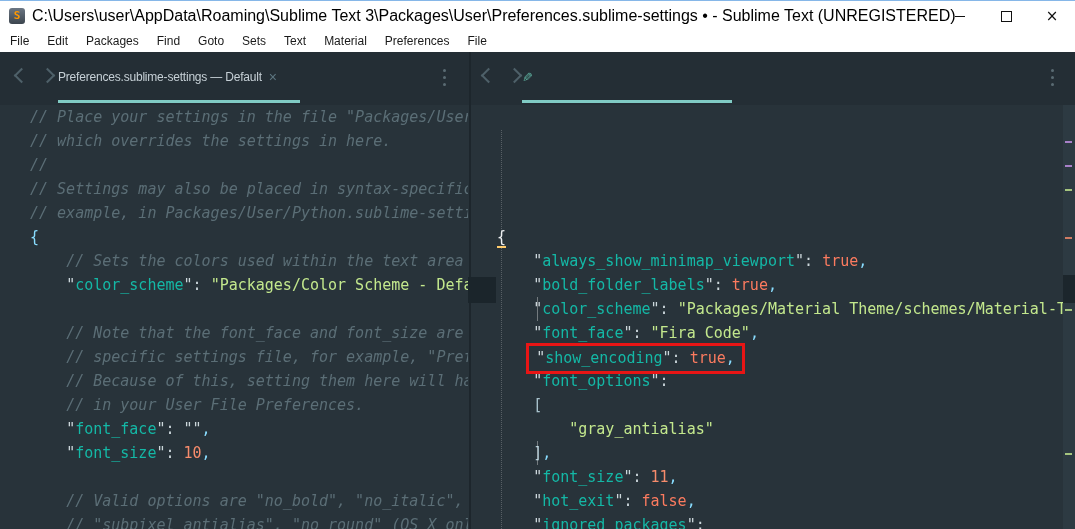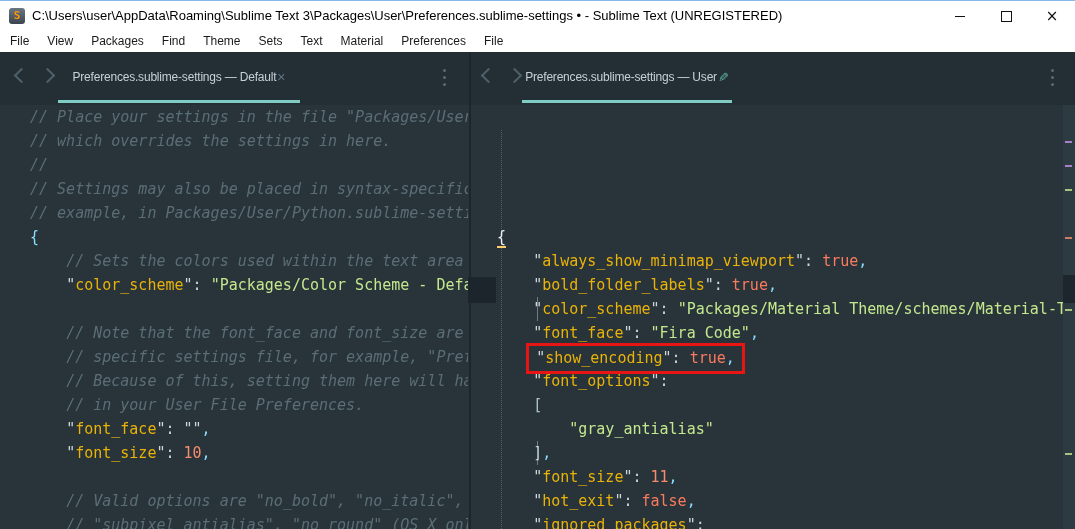--- a/index.html
+++ b/index.html
@@ -3,53 +3,53 @@
 <meta charset="utf-8">
 <style>
   html,body{margin:0;padding:0;width:1075px;height:529px;overflow:hidden;
     font-family:"Liberation Sans",sans-serif;background:#28333a;}
   
   .titlebar{position:absolute;left:0;top:0;width:1075px;height:30px;background:#ffffff;
     border-top:1px solid #86b7e8;box-sizing:border-box;display:flex;align-items:center;}
   .app-icon{width:16px;height:16px;margin:0 7px 0 9px;border-radius:3px;
     background:linear-gradient(180deg,#6b7683,#3c454e);color:#ff9800;font:bold 11px/16px "DejaVu Sans Mono",monospace;
     text-align:center;flex:0 0 auto;}
-  .title-text{font-size:13px;color:#000;white-space:nowrap;overflow:hidden;}
+  .title-text{font-size:16px;color:#000;white-space:nowrap;overflow:hidden;}
   .win-controls{position:absolute;right:0;top:0;height:30px;display:flex;}
   .win-btn{width:46px;height:30px;display:flex;align-items:center;justify-content:center;color:#111;}
   .glyph-min{width:10px;height:1px;background:#111;display:block;}
   .glyph-max{width:9px;height:9px;border:1px solid #111;display:block;background:transparent;}
   .glyph-close{font-size:15px;line-height:1;font-family:"DejaVu Sans",sans-serif;}
   .menubar{position:absolute;left:0;top:30px;width:1075px;height:22px;background:#ffffff;
     display:flex;align-items:flex-end;padding-left:1px;box-sizing:border-box;}
   .menu-item{font-size:12px;color:#1a1a1a;padding:0 9px;height:22px;line-height:22px;white-space:nowrap;}
   
   .workspace{position:absolute;left:0;top:52px;width:1075px;height:477px;background:#28333a;}
   .tabbar{position:absolute;top:0;height:53px;}
   .tabbar.left{left:0;width:470px;background:#242e35;}
   .tabbar.right{left:470px;width:605px;background:#242e35;}
   .chev{position:absolute;top:18px;width:9px;height:9px;border:solid #4e6069;border-width:2px 2px 0 0;}
   .chev.back{transform:rotate(-135deg);}
   .chev.fwd{transform:rotate(45deg);}
-  .tab{position:absolute;top:0;height:50px;display:flex;align-items:center;justify-content:center;gap:1px;}
+  .tab{position:absolute;top:0;height:50px;display:flex;align-items:center;justify-content:flex-start;gap:7px;}
   .tab-label{font-size:12px;color:#c6d0d6;letter-spacing:-0.2px;white-space:nowrap;}
   .tab-close{color:#5d7681;font-size:14px;line-height:1;}
   .tab-edit{color:#5fb3a1;font-size:13px;display:inline-block;transform:scaleX(-1);}
   .tab-underline{position:absolute;top:48px;height:3px;background:#80cbc4;}
   .dots{position:absolute;top:17px;width:4px;display:flex;flex-direction:column;gap:4px;}
   .dots i{width:3px;height:3px;border-radius:50%;background:#5a6b73;display:block;}
   .pane-divider{position:absolute;left:469px;top:0;width:2px;height:477px;background:#1d262c;}
   
   .code{font-family:"DejaVu Sans Mono","Liberation Mono",monospace;font-size:15px;line-height:24px;white-space:pre;}
   .pane{position:absolute;top:53px;height:424px;overflow:hidden;box-sizing:border-box;}
   .pane.left{left:0;width:468px;padding-left:30px;}
   .pane.right{left:470px;width:593px;padding-left:27px;}
   .line{height:24px;}
   .cm{color:#5b6e76;font-style:italic;}
-  .key{color:#eab308;}
+  .key{color:#14b8a6;}
   .pun{color:#ccd7db;}
   .com{color:#89ddff;}
   .str{color:#c3e88d;}
   .num{color:#f78c6c;}
   .bool{color:#fc7b5f;}
   .brL{color:#89ddff;}
   .brW{color:#eceff1;border-bottom:2px solid #ffcb6b;}
   .brk{color:#a9c3cd;}
   .redbox{display:inline-block;border:3px solid #e81515;padding:0 7px 1px 7px;margin:-2px -7px -4px -7px;}
   .indent-guide{position:absolute;width:1px;border-left:1px dotted rgba(255,255,255,0.22);}
@@ -73,24 +73,24 @@
         <span class="glyph-max"></span>
       </div>
     <div class="win-btn">
         <span class="glyph-close">×</span>
       </div>
   </div>
 </div>
 
 <div class="menubar" id="menubar">
     <div class="menu-item">File</div>
-    <div class="menu-item">View</div>
+    <div class="menu-item">Edit</div>
     <div class="menu-item">Packages</div>
     <div class="menu-item">Find</div>
-    <div class="menu-item">Theme</div>
+    <div class="menu-item">Goto</div>
     <div class="menu-item">Sets</div>
     <div class="menu-item">Text</div>
     <div class="menu-item">Material</div>
     <div class="menu-item">Preferences</div>
     <div class="menu-item">File</div>
   </div>
 
 <div class="workspace">
 
   <div class="tabbar left">
@@ -105,21 +105,20 @@
         <i></i>
         <i></i>
         <i></i>
       </span>
   </div>
 
   <div class="tabbar right">
     <span class="chev back" style="left:13px"></span>
     <span class="chev fwd" style="left:39px"></span>
     <div class="tab" style="left:52px;width:210px">
-      <span class="tab-label">Preferences.sublime-settings — User</span>
       <span class="tab-edit">✎</span>
     </div>
     <div class="tab-underline" style="left:52px;width:210px"></div>
     <span class="dots" style="left:581px">
         <i></i>
         <i></i>
         <i></i>
       </span>
   </div>
 

